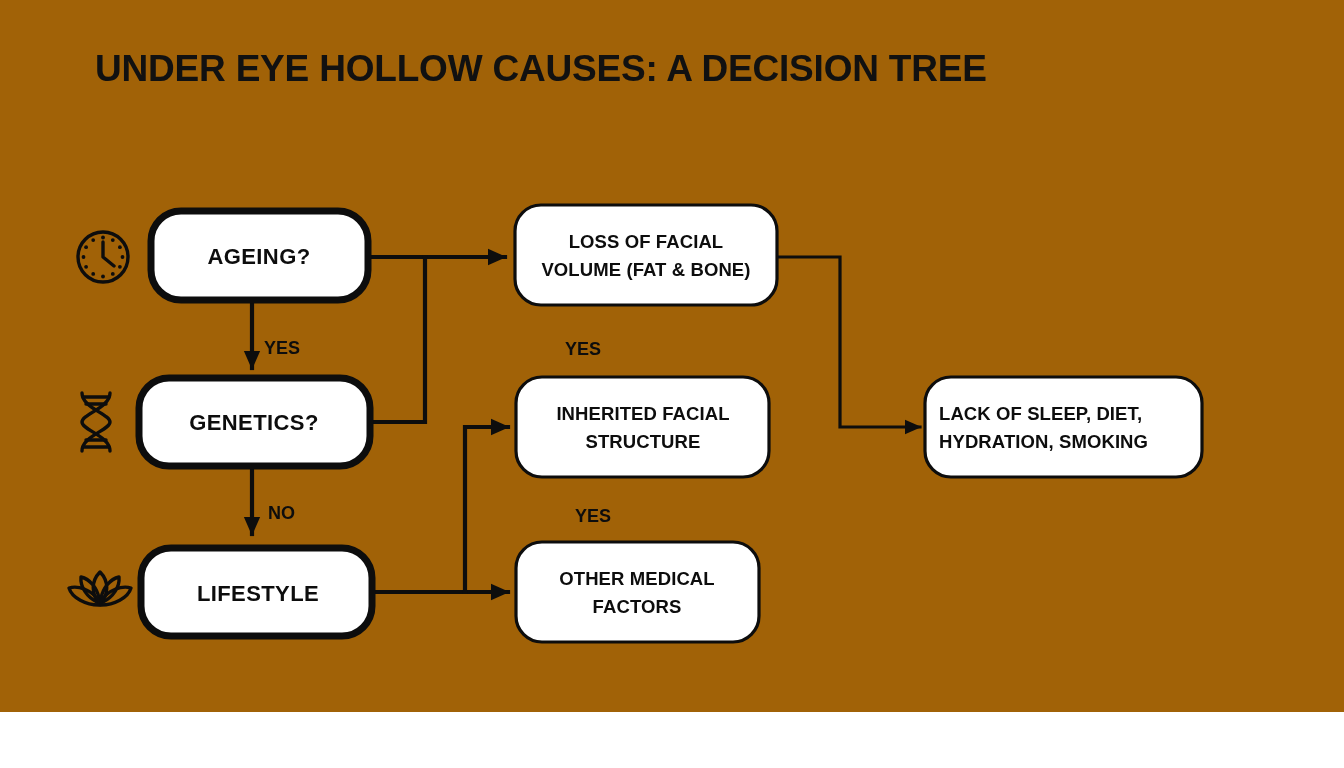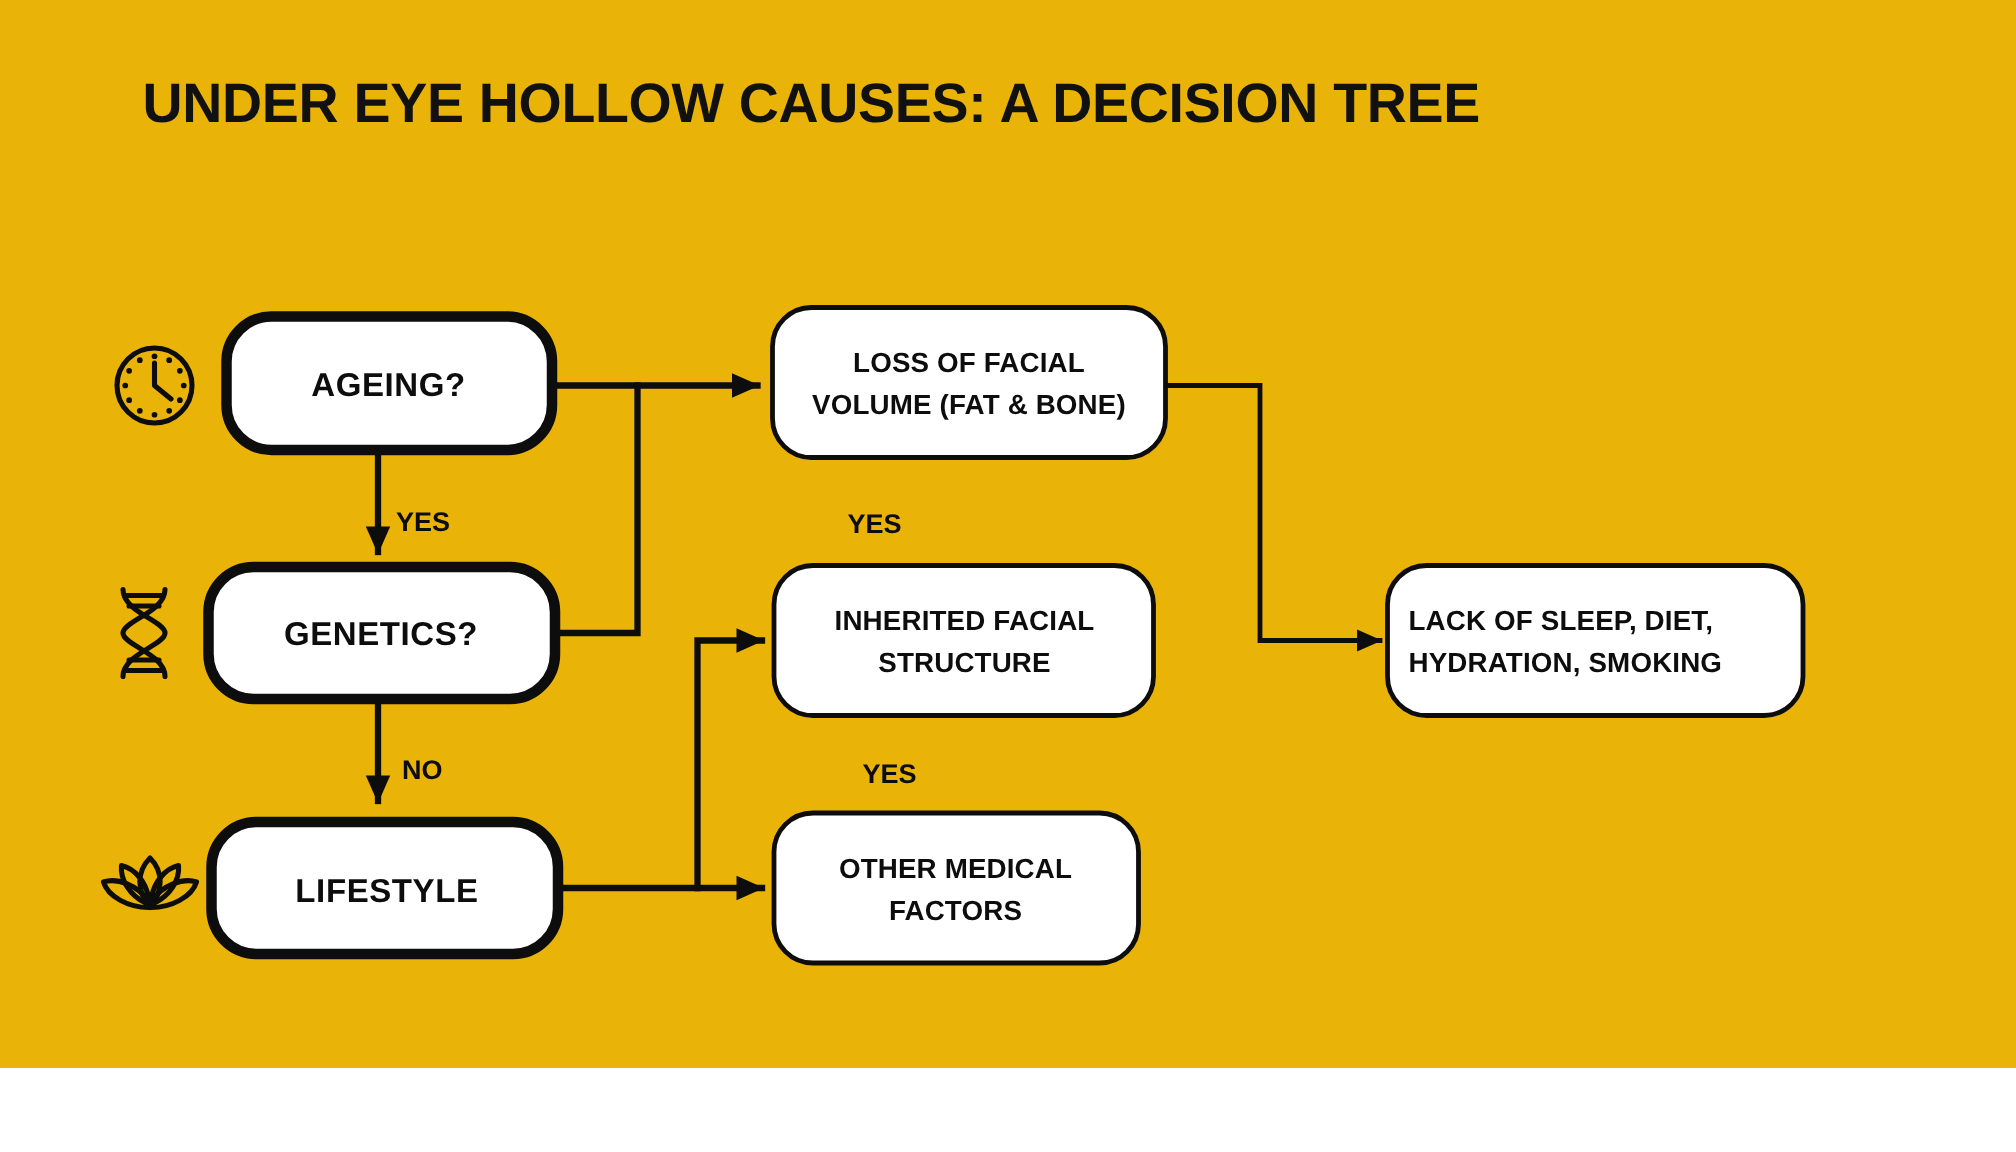--- a/index.html
+++ b/index.html
@@ -10,21 +10,21 @@
   body {
     width: 1344px;
     height: 768px;
     font-family: "Liberation Sans", sans-serif;
     overflow: hidden;
   }
   #canvas {
     position: relative;
     width: 1344px;
     height: 712px;
-    background: #eab308;
+    background: #a16207;
   }
   #page-title {
     position: absolute;
     left: 95px;
     top: 48px;
     font-size: 37px;
     font-weight: bold;
     letter-spacing: -0.2px;
     color: #111111;
     white-space: nowrap;

